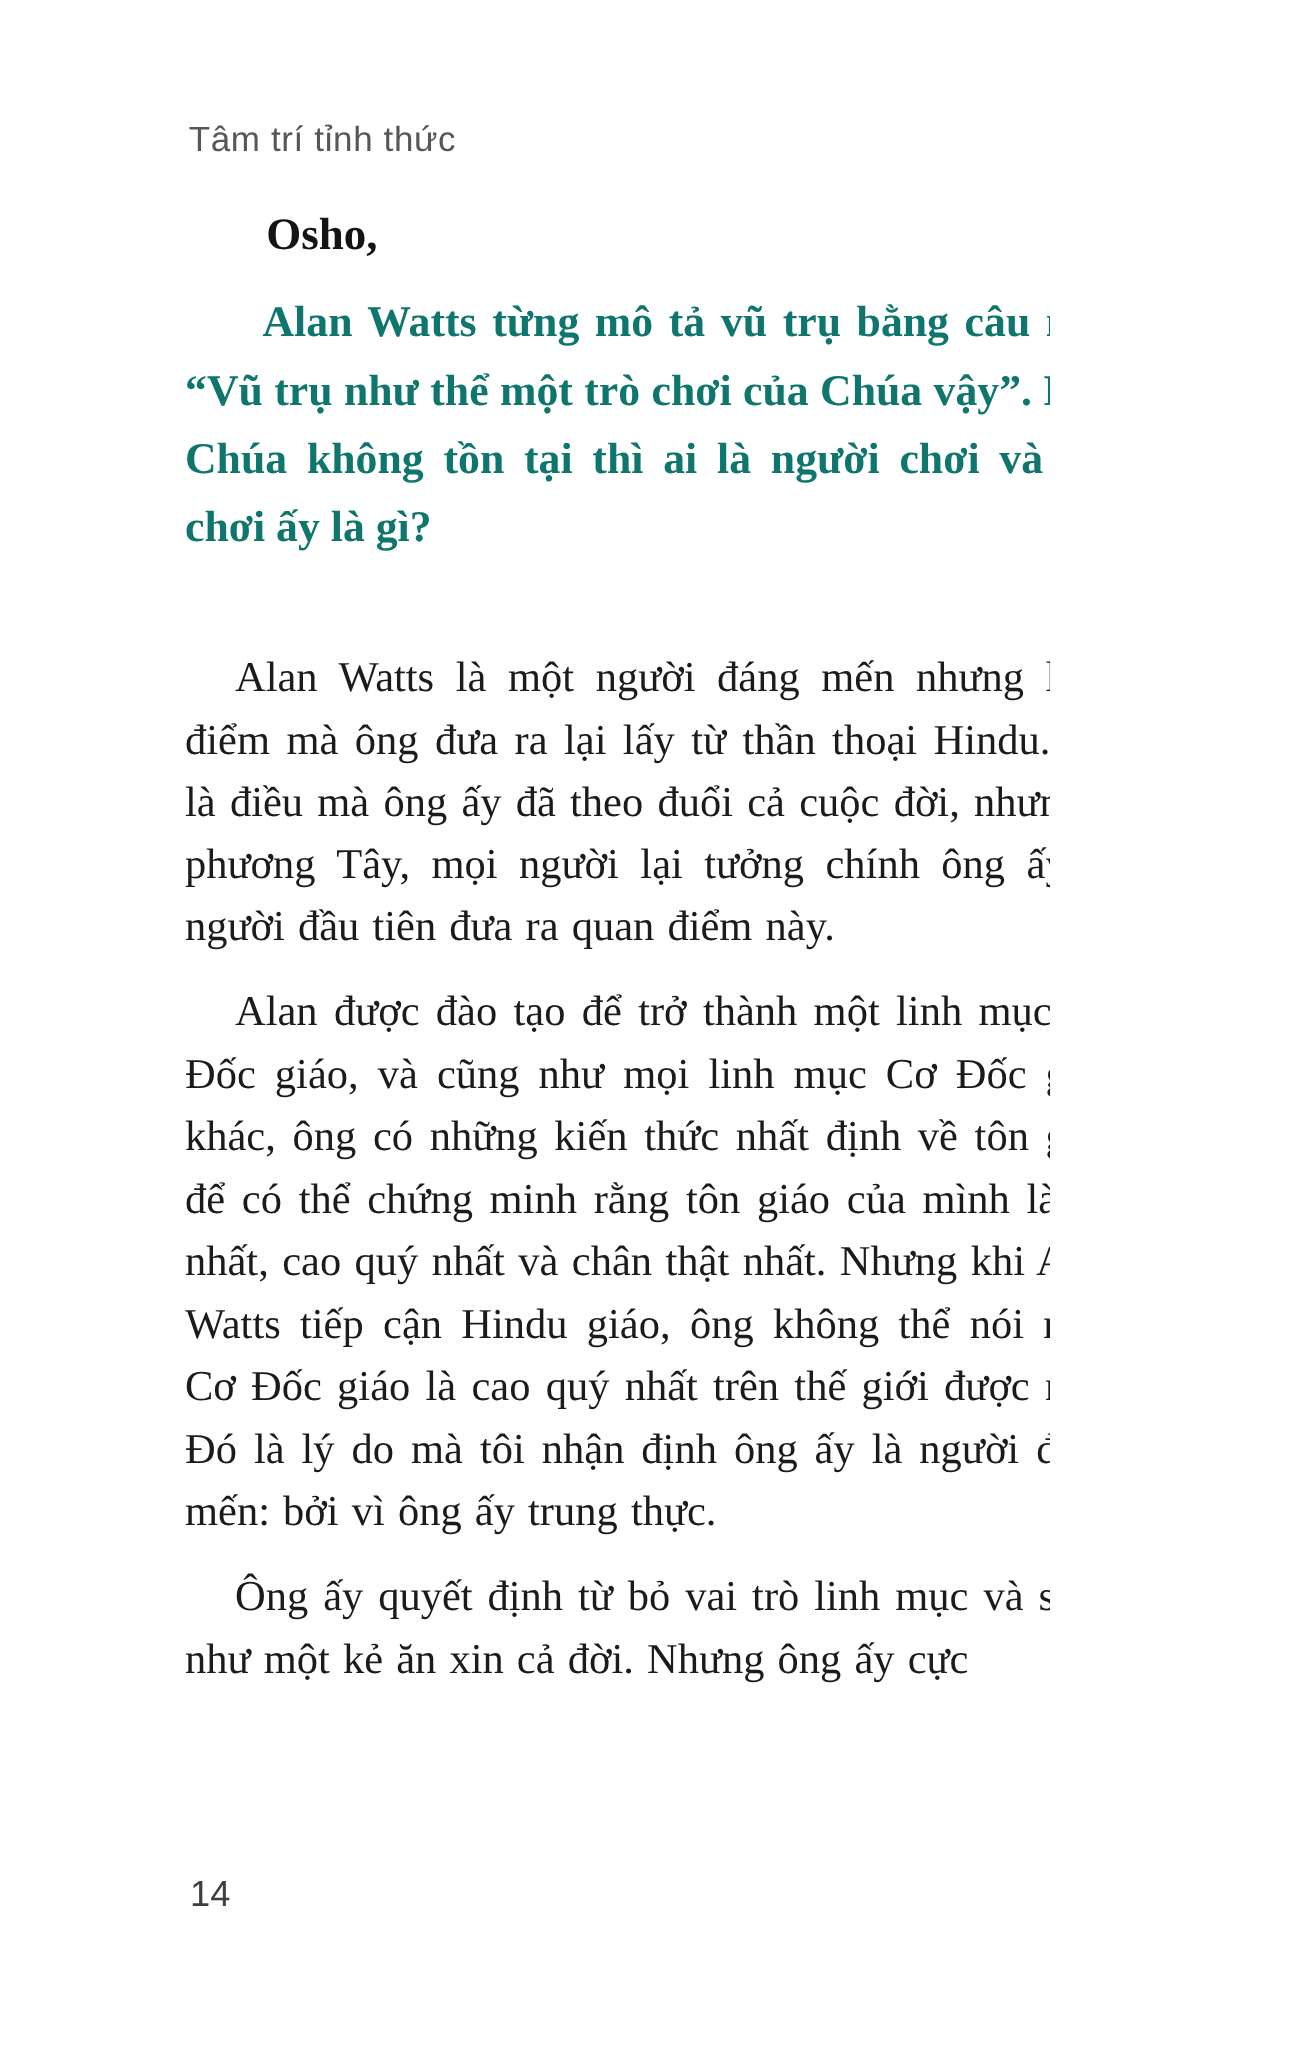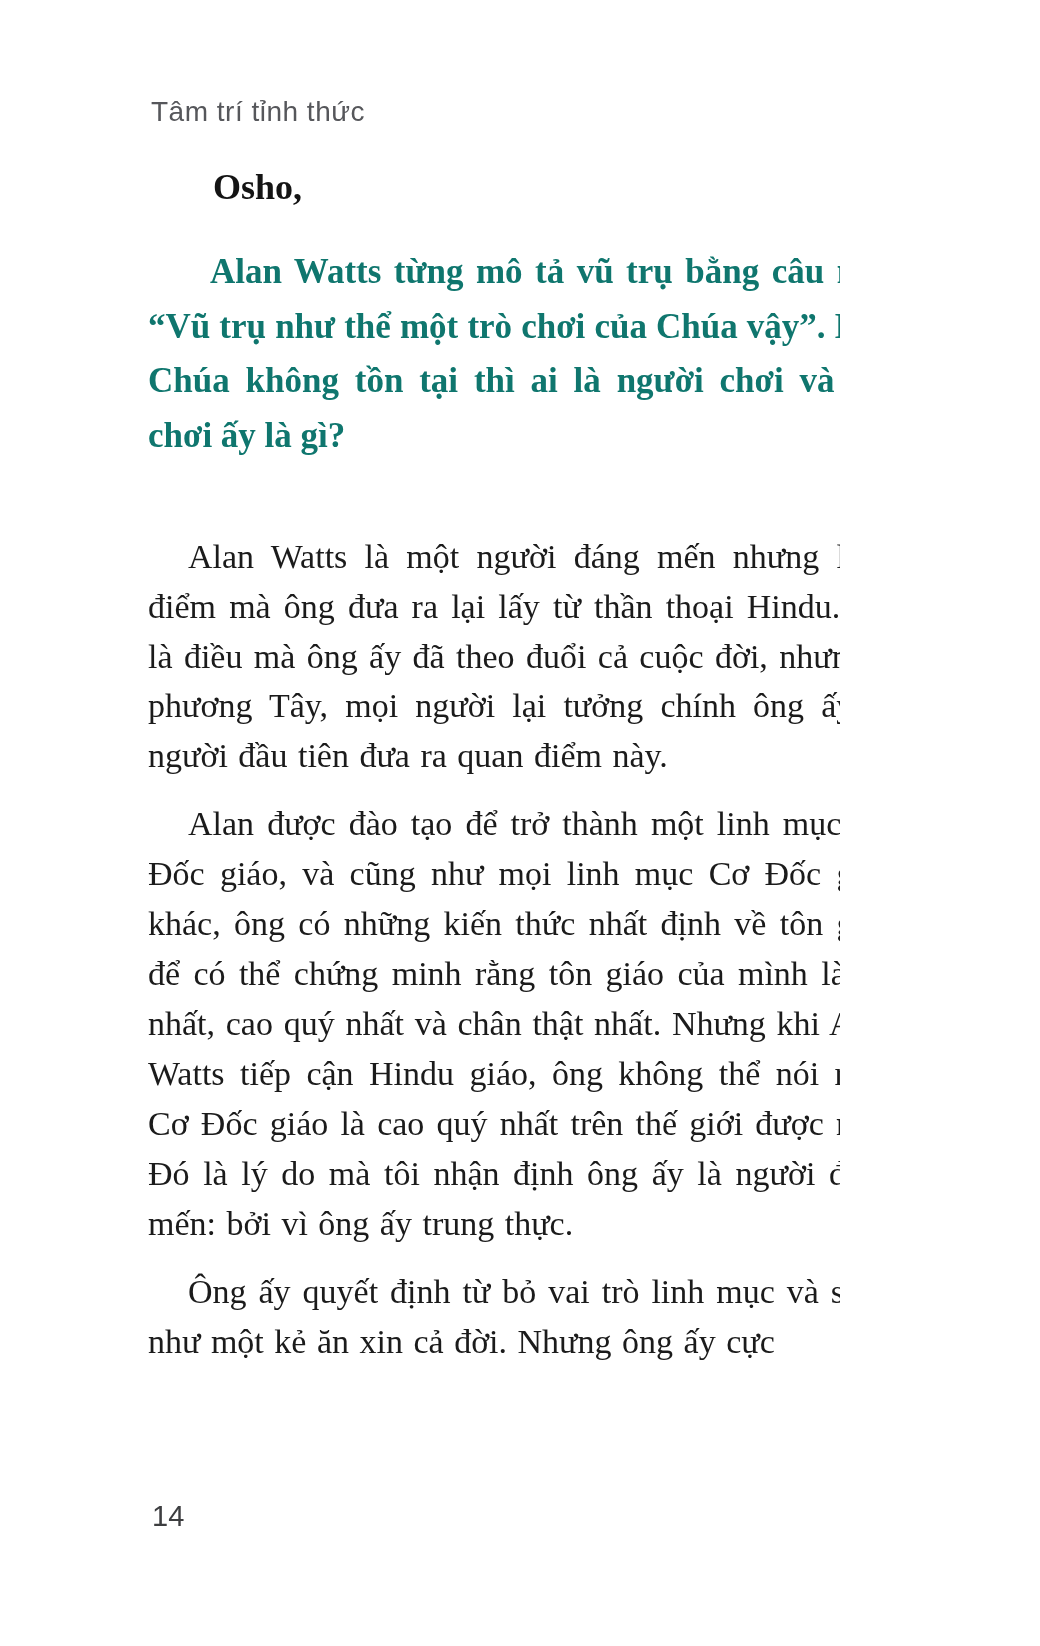--- a/index.html
+++ b/index.html
@@ -26,21 +26,21 @@
   }
   .text-block {
     position: absolute;
     left: 148px;
     top: 166px;
     width: 747px;
     font-family: "Liberation Serif", "DejaVu Serif", serif;
     color: #1b1b1b;
   }
   .salutation {
-    margin: 0 0 36px 65px;
+    margin: 0 0 22px 65px;
     font-size: 36px;
     font-weight: 700;
     color: #141414;
     line-height: 1.2;
   }
   .question {
     margin: 0 0 68px 0;
     font-size: 35px;
     font-weight: 700;
     color: #0f766e;

